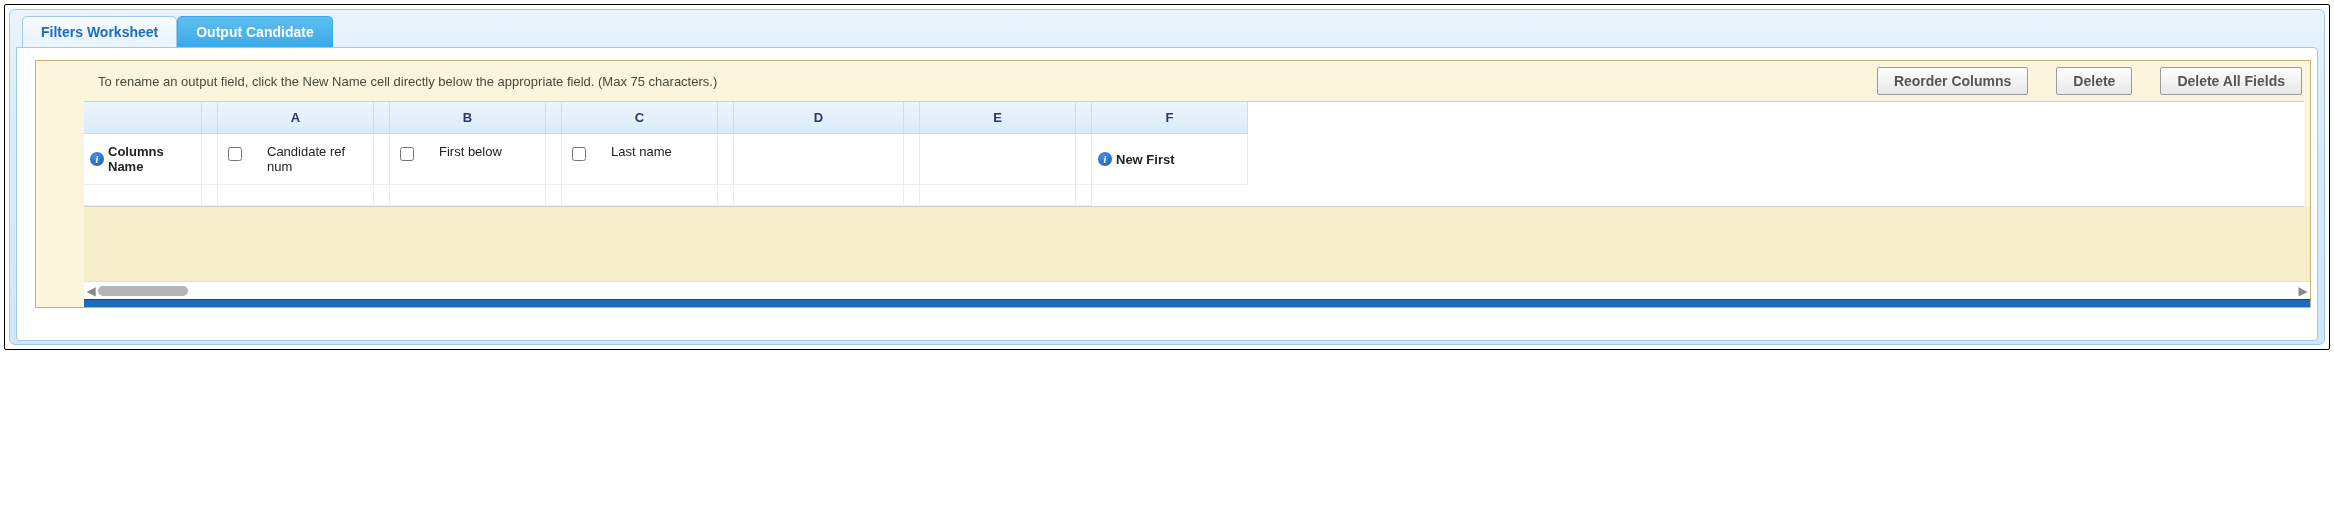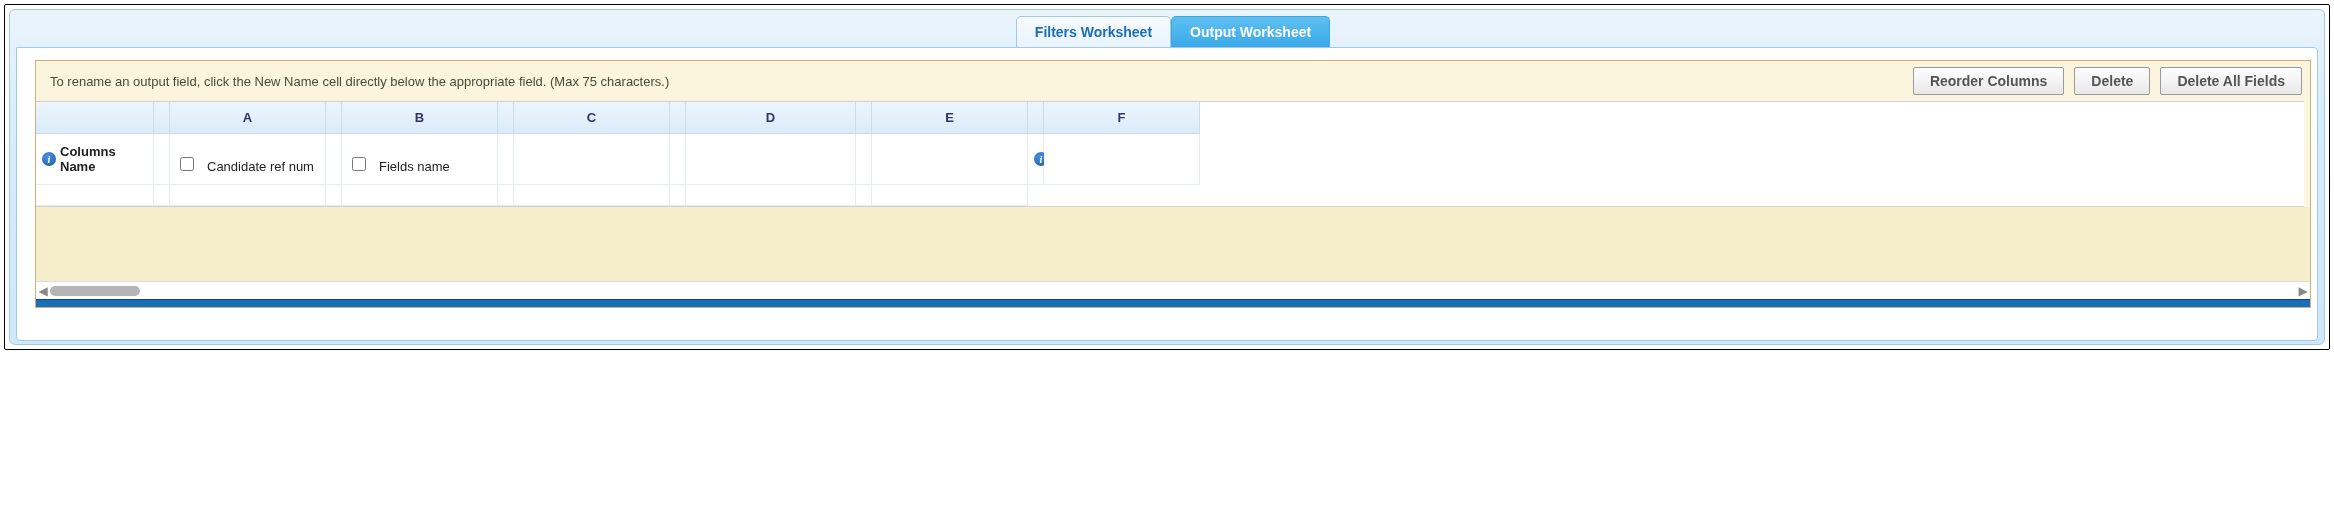--- a/index.html
+++ b/index.html
@@ -24,21 +24,20 @@
     border-radius: 6px;
     background: linear-gradient(#eaf4fd, #d9edfb 30%, #cfe7fa);
     padding: 0;
     height: 336px;
     overflow: hidden;
   }
   .tabs {
     display: flex;
     align-items: flex-end;
     padding: 6px 0 0 12px;
-    justify-content: center;
   }
   .tab {
     padding: 7px 18px;
     font-weight: bold;
     font-size: 14px;
     border-top-left-radius: 5px;
     border-top-right-radius: 5px;
     margin-right: 0;
     cursor: pointer;
     border: 1px solid #a3c9e6;
@@ -63,39 +62,40 @@
     position: relative;
   }
   .inner {
     margin: 12px 6px 6px 18px;
     border: 1px solid #c9b178;
     background: #faf5dc;
     height: 248px;
     position: relative;
     display: flex;
     flex-direction: column;
+    padding-left: 48px;
   }
   .toolbar {
     display: flex;
     align-items: center;
     padding: 6px 8px;
     color: #4a4a3a;
     font-size: 13px;
   }
   .instruction { flex: 0 0 auto; padding-left: 6px; }
   .spacer { flex: 1 1 auto; }
   .btn {
     background: linear-gradient(#fefefe, #e8e8e8);
     border: 1px solid #9a9a9a;
     border-radius: 2px;
     padding: 5px 16px;
     font-weight: bold;
     color: #555;
     font-size: 14px;
-    margin-left: 10px;
+    margin-left: 28px;
     cursor: pointer;
     font-family: inherit;
   }
   .btn:first-of-type { margin-left: 12px; }
   .grid-wrap {
     margin: 0 6px 0 0;
     background: #fff;
     border-top: 1px solid #d0d0d0;
     border-bottom: 1px solid #d0d0d0;
     position: relative;
@@ -125,22 +125,22 @@
     display: flex;
     align-items: center;
     gap: 4px;
   }
   .cell {
     background: #fff;
     border-right: 1px solid #e6eef5;
     border-bottom: 1px solid #e6eef5;
     padding: 10px 6px;
     display: flex;
-    align-items: flex-end;
-    gap: 10px;
+    align-items: flex-start;
+    gap: 22px;
     color: #222;
   }
   .cell.narrow { padding: 10px 0; }
   .cell.empty { }
   .info-icon {
     width: 14px; height: 14px;
     background: radial-gradient(circle at 40% 30%, #4a90e2, #1a5aa8);
     border-radius: 50%;
     color: #fff;
     font-size: 10px;
@@ -201,21 +201,21 @@
   }
 </style>
 </head>
 <body>
 
 <div class="outer">
   <div class="frame">
 
     <div class="tabs">
       <div class="tab inactive">Filters Worksheet</div>
-      <div class="tab active">Output Worksheet</div>
+      <div class="tab active">Output Candidate</div>
     </div>
 
     <div class="panel">
       <div class="inner">
 
         <div class="toolbar">
           <span class="instruction">To rename an output field, click the New Name cell directly below the appropriate field. (Max 75 characters.)</span>
           <span class="spacer"></span>
           <button class="btn">Reorder Columns</button>
           <button class="btn">Delete</button>
@@ -244,23 +244,27 @@
               <span>Columns Name</span>
             </div>
             <div class="cell narrow"></div>
             <div class="cell">
               <input type="checkbox" class="cb" style="">
               <span>Candidate ref num</span>
             </div>
             <div class="cell narrow"></div>
             <div class="cell">
               <input type="checkbox" class="cb" style="">
-              <span>Fields name</span>
-            </div>
-            <div class="cell narrow"></div>
+              <span>First below</span>
+            </div>
+            <div class="cell narrow"></div>
+            <div class="cell">
+              <input type="checkbox" class="cb" style="">
+              <span>Last name</span>
+            </div>
             <div class="cell narrow"></div>
             <div class="cell narrow"></div>
             <div class="cell empty"></div>
             <div class="cell narrow"></div>
             <div class="cell empty"></div>
 
             <div class="rowlabel">
               <span class="info-icon">i</span>
               <span>New First</span>
             </div>

